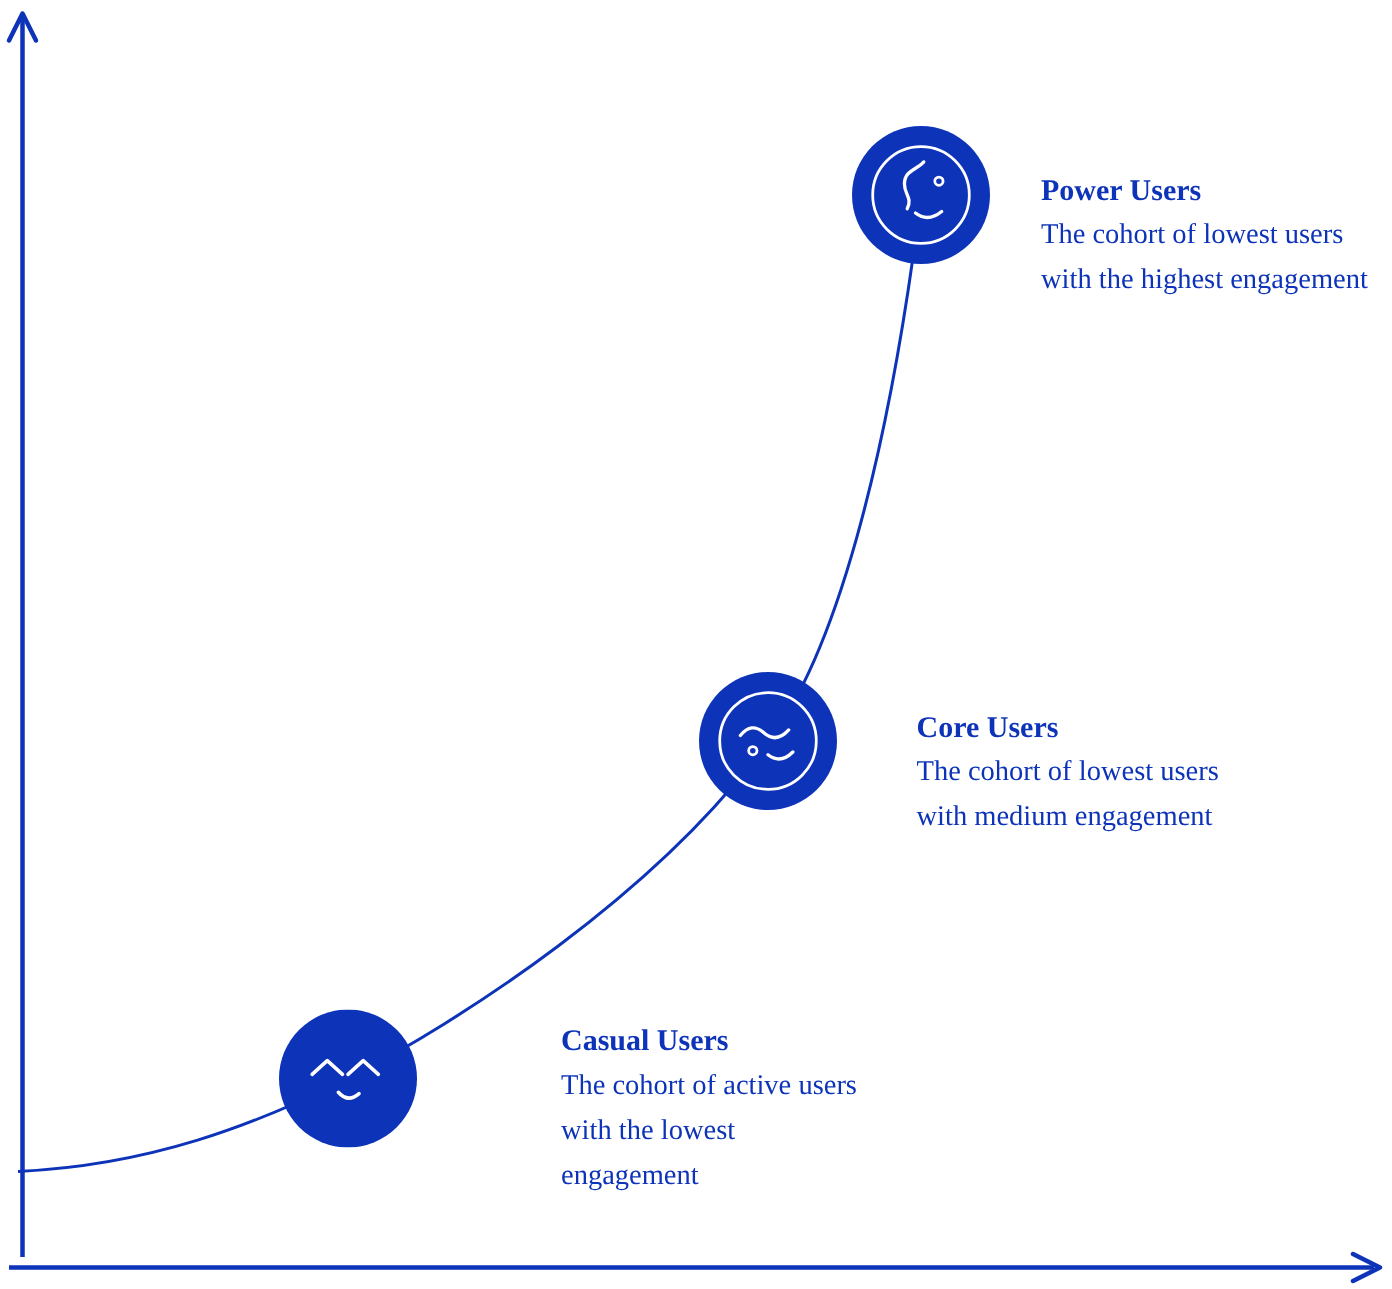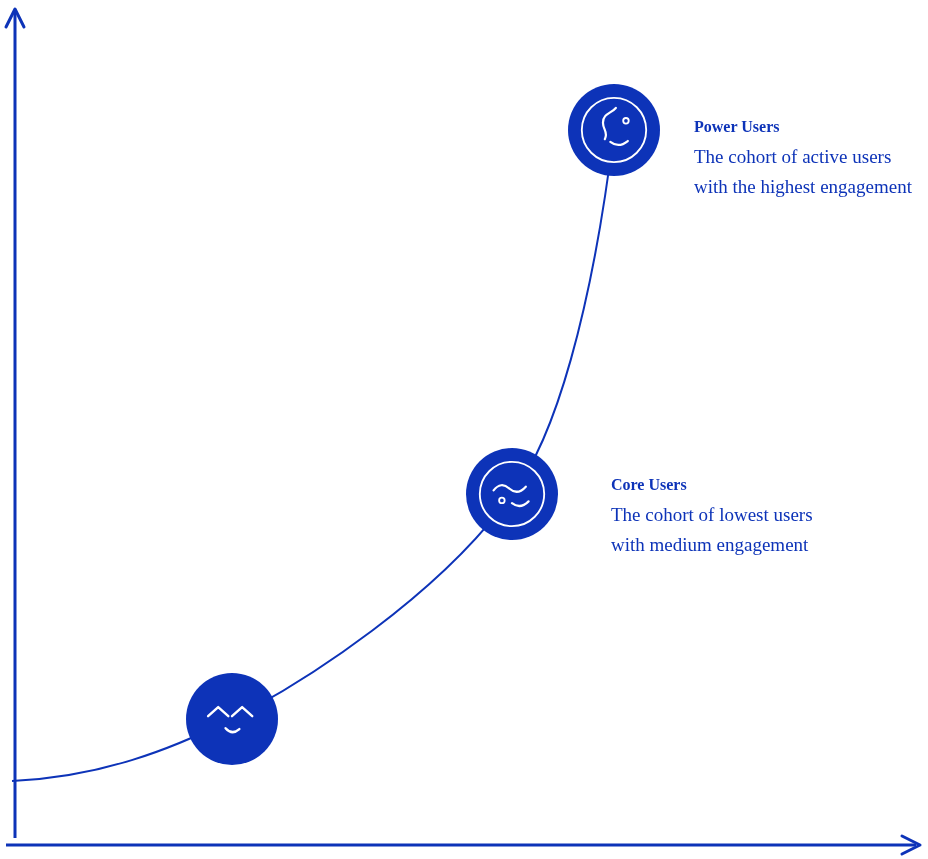--- a/index.html
+++ b/index.html
@@ -34,21 +34,21 @@
   .node-casual { left: 186px; top: 673px; }
   .node-core   { left: 466px; top: 448px; }
   .node-power  { left: 568px; top: 84px;  }
 
   .label {
     position: absolute;
     color: var(--accent, #0d33b8);
   }
   .label .name {
     font-weight: 700;
-    font-size: 16px;
+    font-size: 20px;
     line-height: 30px;
     font-family: Liberation Serif, serif;
   }
   .label .desc {
     font-size: 19px;
     line-height: 30px;
   }
   .label-power  { left: 694px; top: 112px; width: 218px; }
   .label-core   { left: 611px; top: 470px; width: 202px; }
   .label-casual { left: 374px; top: 679px; width: 208px; }
@@ -76,20 +76,24 @@
              C 555 440, 592 310, 614 131" stroke="var(--accent)" stroke-width="2" fill="none"></path>
   </svg>
 
   <div class="node node-casual">
     <svg viewBox="0 0 100 100">
       <circle cx="50" cy="50" r="50" fill="var(--accent)"></circle>
       <path d="M 24 47 L 35 37 L 46 47 M 50 47 L 61 37 L 72 47" stroke="#ffffff" stroke-width="2.6" fill="none" stroke-linecap="round" stroke-linejoin="round"></path>
       <path d="M 43 60 q 7 8 15 1" stroke="#ffffff" stroke-width="2.6" fill="none" stroke-linecap="round"></path>
     </svg>
   </div>
+  <div class="label label-casual">
+    <div class="name">Casual Users</div>
+    <div class="desc">The cohort of active users with the lowest engagement</div>
+  </div>
 
   <div class="node node-core">
     <svg viewBox="0 0 100 100">
       <circle cx="50" cy="50" r="50" fill="var(--accent)"></circle>
       <circle cx="50" cy="50" r="35" stroke="#ffffff" stroke-width="2" fill="none"></circle>
       <path d="M 30 46 q 8 -10 17 -2 q 9 8 18 -2" stroke="#ffffff" stroke-width="2.4" fill="none" stroke-linecap="round"></path>
       <circle cx="39" cy="57" r="3" stroke="#ffffff" stroke-width="2" fill="none"></circle>
       <path d="M 50 60 q 9 7 18 -2" stroke="#ffffff" stroke-width="2.4" fill="none" stroke-linecap="round"></path>
     </svg>
   </div>
@@ -102,16 +106,16 @@
     <svg viewBox="0 0 100 100">
       <circle cx="50" cy="50" r="50" fill="var(--accent)"></circle>
       <circle cx="50" cy="50" r="35" stroke="#ffffff" stroke-width="2" fill="none"></circle>
       <path d="M 52 26 c -5 6 -14 6 -14 16 c 0 8 6 10 2 18" stroke="#ffffff" stroke-width="2.4" fill="none" stroke-linecap="round"></path>
       <circle cx="63" cy="40" r="3" stroke="#ffffff" stroke-width="2" fill="none"></circle>
       <path d="M 46 63 q 9 7 19 -1" stroke="#ffffff" stroke-width="2.4" fill="none" stroke-linecap="round"></path>
     </svg>
   </div>
   <div class="label label-power">
     <div class="name">Power Users</div>
-    <div class="desc">The cohort of active users with the highest engagement</div>
+    <div class="desc">The cohort of lowest users with the highest engagement</div>
   </div>
 
 </div>
 
 </body></html>

